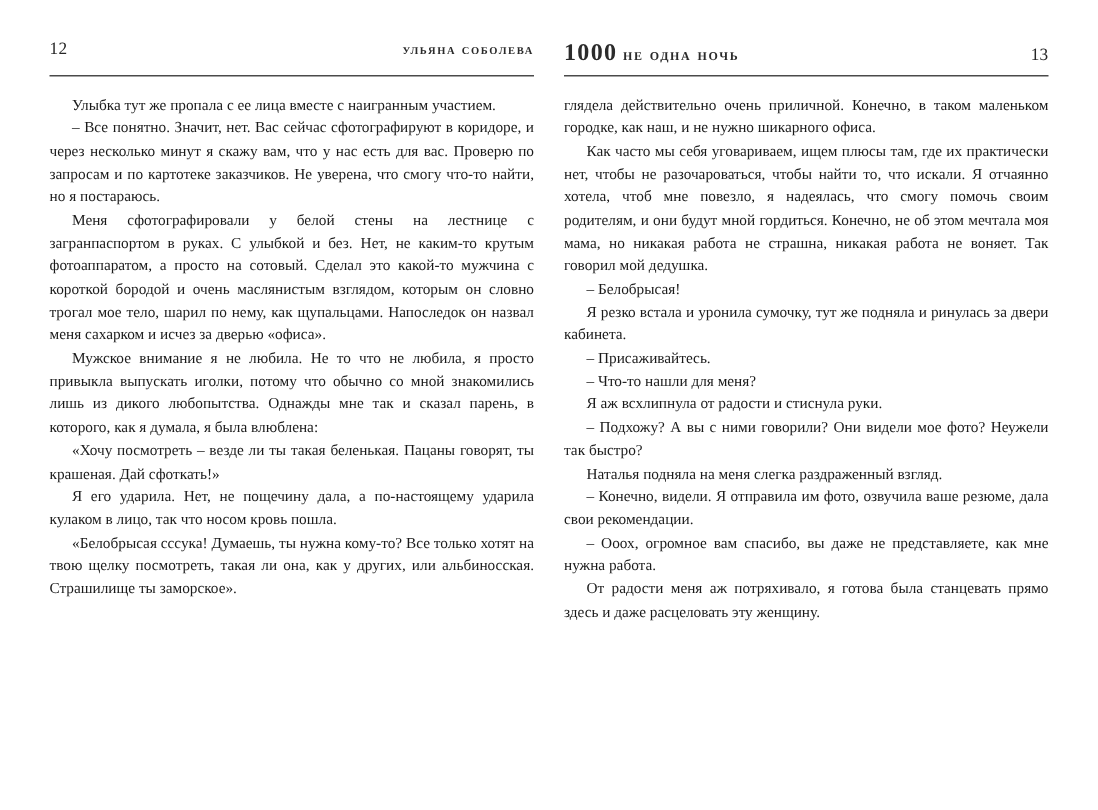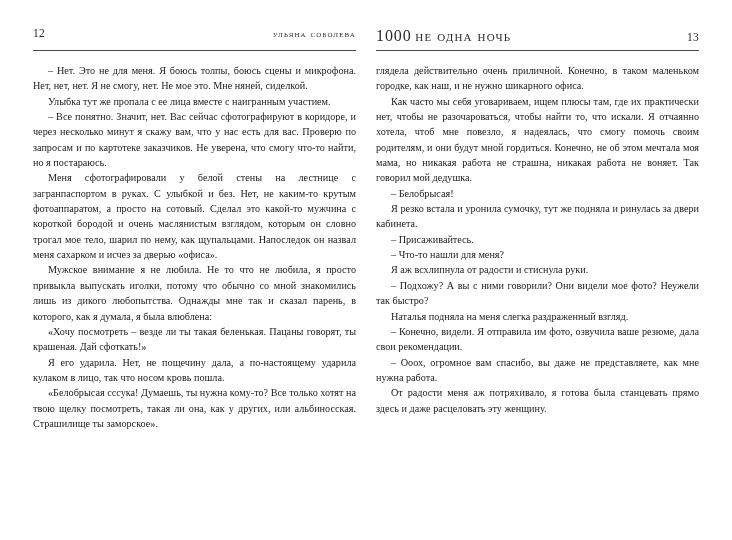--- a/index.html
+++ b/index.html
@@ -56,32 +56,33 @@
     letter-spacing: 0.2px;
     line-height: 1;
   }
 
   .runhead-title {
     font-size: 10.5px;
     color: #2b2b2b;
     letter-spacing: 1.1px;
     white-space: nowrap;
     line-height: 1;
+    font-weight: bold;
   }
   .runhead-title .caps {
     font-variant: small-caps;
     text-transform: lowercase;
   }
   .runhead-title .figs {
     font-size: 16px;
     letter-spacing: 0.9px;
   }
   .runhead-title .booktitle-words {
     font-variant: small-caps;
-    font-size: 16px;
+    font-size: 12px;
     letter-spacing: 1.1px;
   }
 
   .rule {
     width: 323px;
     height: 1px;
     background: #4a4a4a;
     margin-top: 4px;
     margin-bottom: 12px;
   }
@@ -114,21 +115,20 @@
     <div class="runhead runhead-left">
       <span class="folio">12</span>
       <span class="runhead-title">
         <span class="caps">Ульяна Соболева</span>
       </span>
     </div>
 
     <div class="rule"></div>
 
     <div class="textblock">
-      <p>– Нет. Это не для меня. Я боюсь толпы, боюсь сцены и микрофона. Нет, нет, нет. Я не смогу, нет. Не мое это. Мне няней, сиделкой.</p>
       <p>Улыбка тут же пропала с ее лица вместе с наигранным участием.</p>
       <p>– Все понятно. Значит, нет. Вас сейчас сфотографируют в коридоре, и через несколько минут я скажу вам, что у нас есть для вас. Проверю по запросам и по картотеке заказчиков. Не уверена, что смогу что-то найти, но я постараюсь.</p>
       <p>Меня сфотографировали у белой стены на лестнице с загранпаспортом в руках. С улыбкой и без. Нет, не каким-то крутым фотоаппаратом, а просто на сотовый. Сделал это какой-то мужчина с короткой бородой и очень маслянистым взглядом, которым он словно трогал мое тело, шарил по нему, как щупальцами. Напоследок он назвал меня сахарком и исчез за дверью «офиса».</p>
       <p>Мужское внимание я не любила. Не то что не любила, я просто привыкла выпускать иголки, потому что обычно со мной знакомились лишь из дикого любопытства. Однажды мне так и сказал парень, в которого, как я думала, я была влюблена:</p>
       <p>«Хочу посмотреть – везде ли ты такая беленькая. Пацаны говорят, ты крашеная. Дай сфоткать!»</p>
       <p>Я его ударила. Нет, не пощечину дала, а по-настоящему ударила кулаком в лицо, так что носом кровь пошла.</p>
       <p>«Белобрысая сссука! Думаешь, ты нужна кому-то? Все только хотят на твою щелку посмотреть, такая ли она, как у других, или альбиносская. Страшилище ты заморское».</p>
     </div>
   </div>
 

